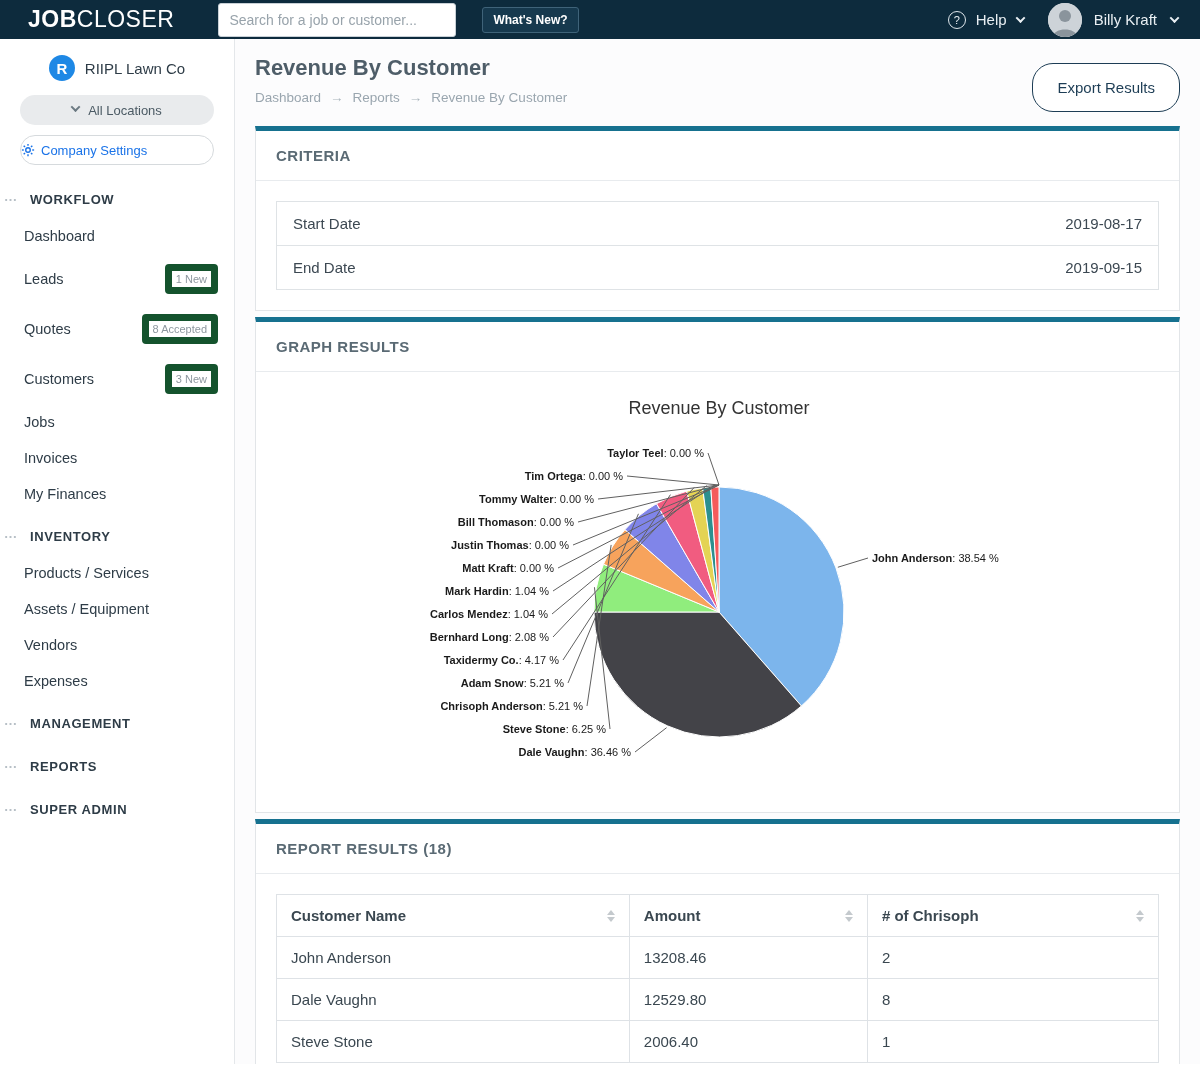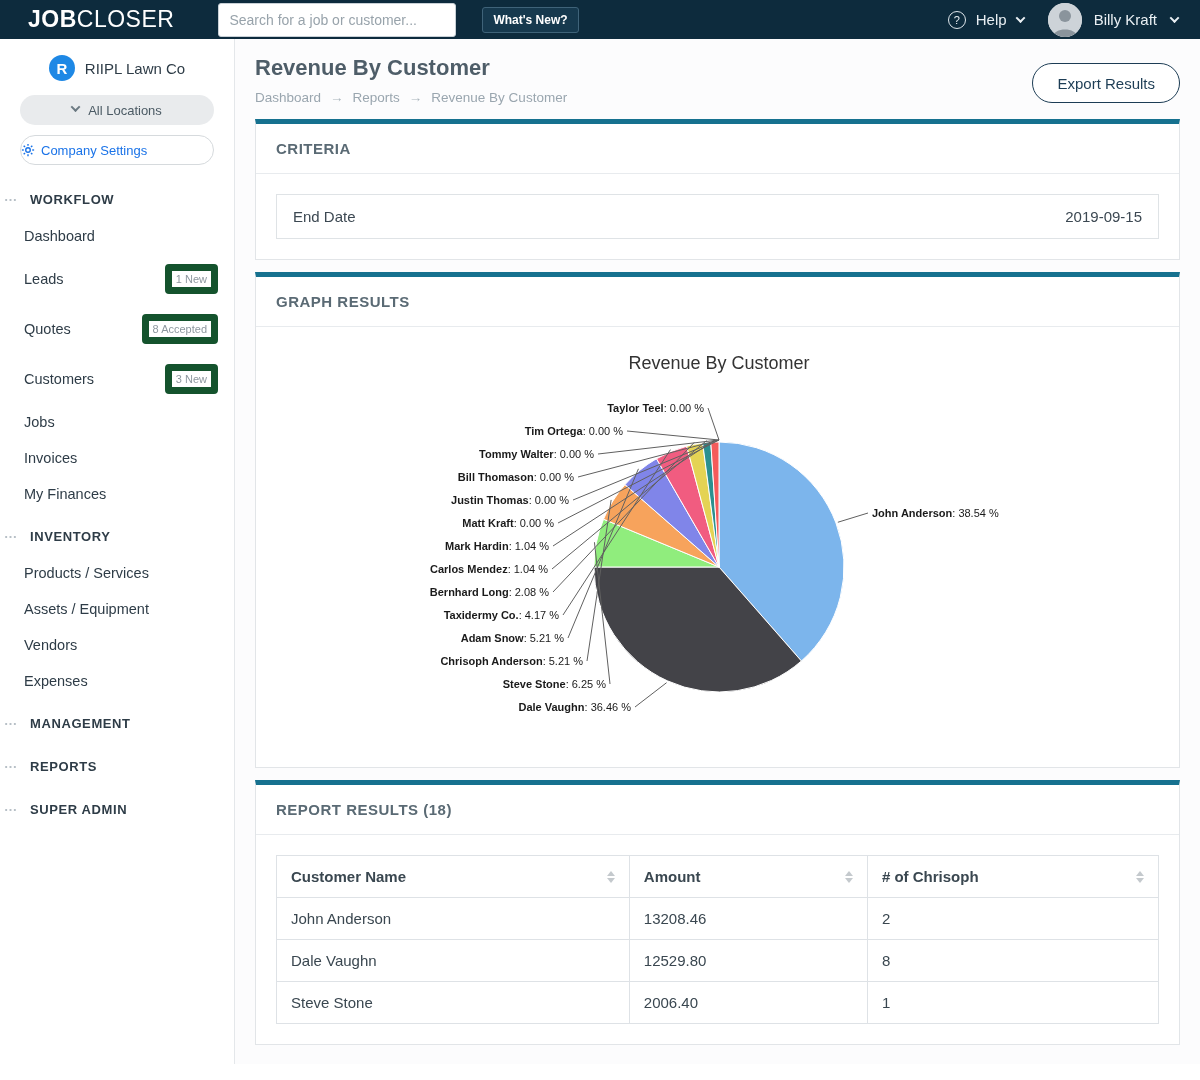--- a/index.html
+++ b/index.html
@@ -53,27 +53,27 @@
   .side-item { display:flex; align-items:center; justify-content:space-between;
     padding:10px 16px 10px 24px; font-size:14.5px; color:#2e3c47; cursor:pointer; }
   .side-badge { border:7px solid #14532d; color:#8d979f; font-size:11px; padding:2px 4px;
     border-radius:4px; background:#fff; white-space:nowrap; }
 
   
   .content-header { display:flex; justify-content:space-between; margin-bottom:14px; }
   .page-title { font-size:22px; color:#4e5d68; font-weight:600; margin-bottom:9px; }
   .breadcrumb { font-size:13.5px; color:#9aa6af; display:flex; align-items:center; gap:9px; }
   .crumb-sep { color:#a9b4bc; }
-  .export-btn { height:40px; padding:0 24px; border:1.5px solid #1d3d55; border-radius:21px;
+  .export-btn { height:49px; padding:0 24px; border:1.5px solid #1d3d55; border-radius:21px;
     background:#fff; color:#1d3d55; font-size:15px; font-family:inherit; cursor:pointer;
     align-self:flex-start; margin-top:8px; }
 
   
   .panel { background:#fff; border:1px solid #e2e5e8; border-top:5px solid #16718f;
-    margin-bottom:12px; }
+    margin-bottom:6px; }
   .panel-header { padding:16px 20px; font-size:15px; font-weight:600; letter-spacing:.5px;
     color:#5a6a74; border-bottom:1px solid #e8ebee; }
   .crit-body { padding:20px; }
   .crit-table { border:1px solid #dfe3e6; }
   .crit-row { display:flex; align-items:center; justify-content:space-between;
     padding:13px 16px; font-size:15px; color:#3c4852; }
   .crit-row + .crit-row { border-top:1px solid #dfe3e6; }
 
   .chart-wrap { padding:0; }
   svg.pie { display:block; font-family:"Liberation Sans", sans-serif; }
@@ -215,20 +215,24 @@
             <span class="crumb">Revenue By Customer</span>
           </div>
       </div>
       <button class="export-btn">Export Results</button>
     </div>
 
     <div class="panel">
       <div class="panel-header">CRITERIA</div>
       <div class="crit-body">
         <div class="crit-table">
+            <div class="crit-row">
+              <span class="crit-label">Start Date</span>
+              <span class="crit-value">2019-08-17</span>
+            </div>
             <div class="crit-row">
               <span class="crit-label">End Date</span>
               <span class="crit-value">2019-09-15</span>
             </div>
           </div>
       </div>
     </div>
 
     <div class="panel">
       <div class="panel-header">GRAPH RESULTS</div>

